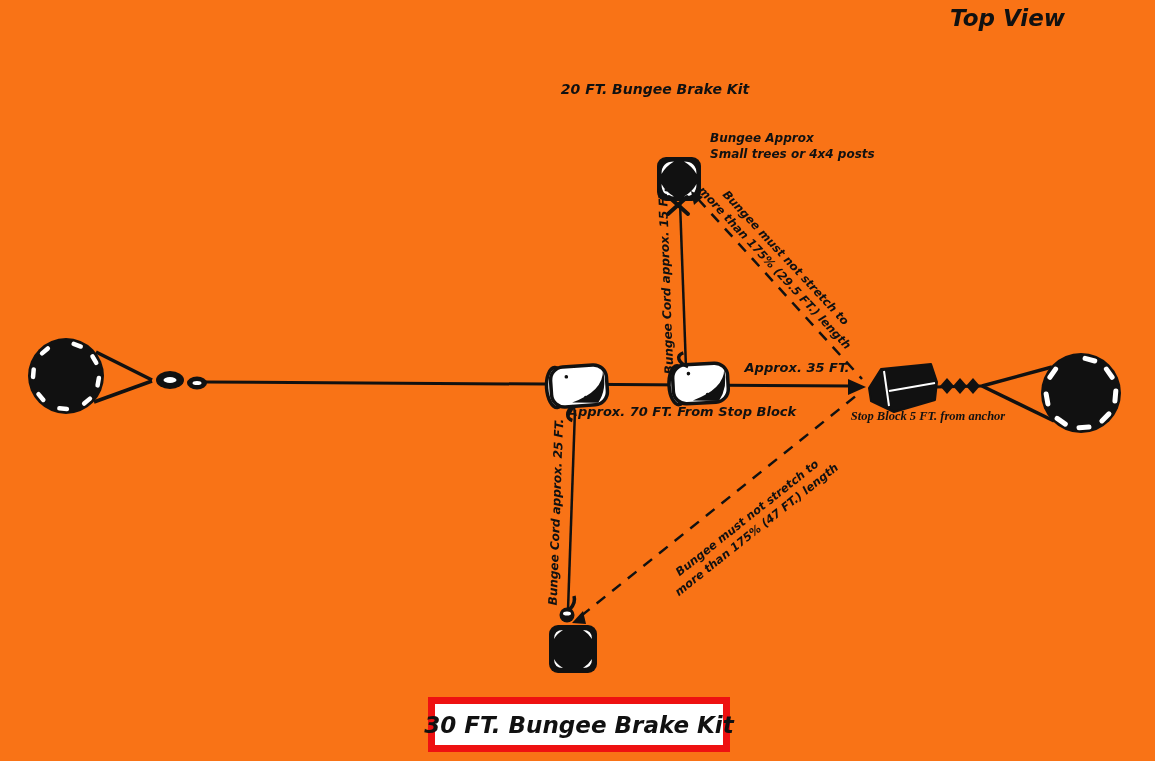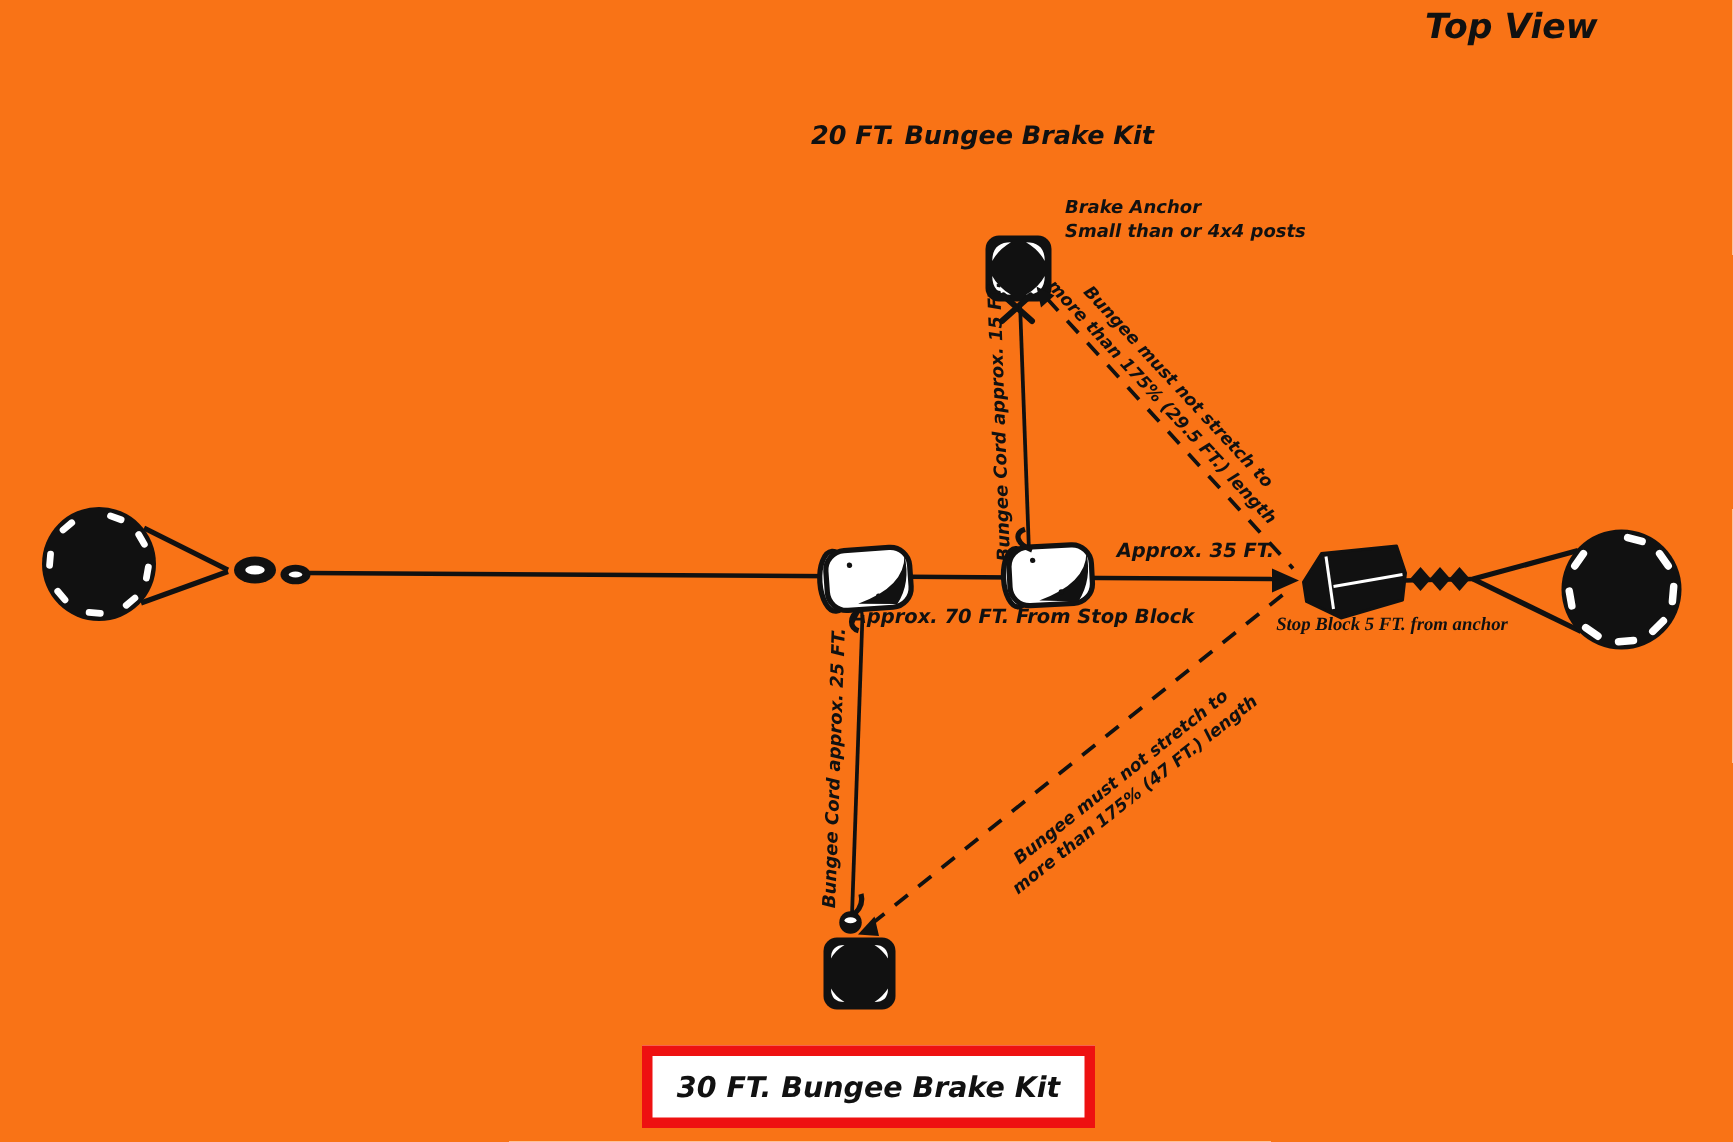--- a/index.html
+++ b/index.html
@@ -131,25 +131,25 @@
         <path d="M554,639 Q554,630 563,630 Q557,633.5 554,639 Z"></path>
         <path d="M583,630 Q592,630 592,639 Q588.5,633.5 583,630 Z"></path>
         <path d="M592,659 Q592,668 583,668 Q588.5,664.5 592,659 Z"></path>
         <path d="M563,668 Q554,668 554,659 Q557,664.5 563,668 Z"></path>
       </g>
     </g>
   </svg>
 
   <div class="lbl center" style="left:945px;top:5px;width:125px;font-size:23px;">Top View</div>
 
-  <div class="lbl center" style="left:530px;top:81px;width:250px;font-size:17px;">20 FT. Bungee Brake Kit</div>
+  <div class="lbl center" style="left:530px;top:81px;width:250px;font-size:14px;">20 FT. Bungee Brake Kit</div>
 
   <div class="lbl two-line" style="left:710px;top:131px;font-size:12px;line-height:1.3;">
-    <span>Brake Anchor</span>
-    <span>Small than or 4x4 posts</span>
+    <span>Bungee Approx</span>
+    <span>Small trees or 4x4 posts</span>
   </div>
 
   <div class="lbl rot" style="left:666px;top:281px;font-size:12px;transform:translate(-50%,-50%) rotate(-92deg);">Bungee Cord approx. 15 FT.</div>
 
   <div class="lbl rot center two-line" style="left:780px;top:263px;font-size:11.5px;line-height:1.3;transform:translate(-50%,-50%) rotate(47deg);">
     <span>Bungee must not stretch to</span>
     <span>more than 175% (29.5 FT.) length</span>
   </div>
 
   <div class="lbl center" style="left:737px;top:360px;width:120px;font-size:13px;">Approx. 35 FT.</div>
@@ -159,16 +159,16 @@
   <div class="lbl center" style="left:842px;top:409px;width:172px;font-size:12.5px;font-family:Liberation Serif, serif;">Stop Block 5 FT. from anchor</div>
 
   <div class="lbl rot" style="left:556px;top:512px;font-size:12px;transform:translate(-50%,-50%) rotate(-88deg);">Bungee Cord approx. 25 FT.</div>
 
   <div class="lbl rot center two-line" style="left:752px;top:524px;font-size:11.5px;line-height:1.3;transform:translate(-50%,-50%) rotate(-38.5deg);">
     <span>Bungee must not stretch to</span>
     <span>more than 175% (47 FT.) length</span>
   </div>
 
   <div class="redbox">
-    <div class="lbl" style="position:static;font-size:19px;">30 FT. Bungee Brake Kit</div>
+    <div class="lbl" style="position:static;font-size:23px;">30 FT. Bungee Brake Kit</div>
   </div>
 
 </div>
 
 </body></html>

